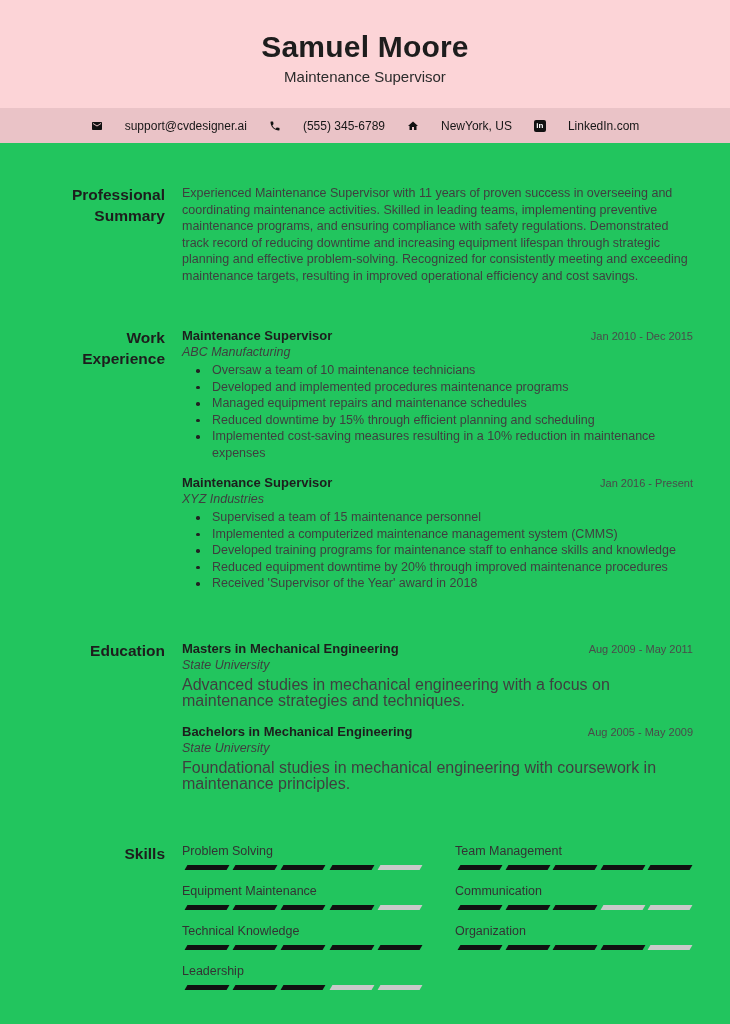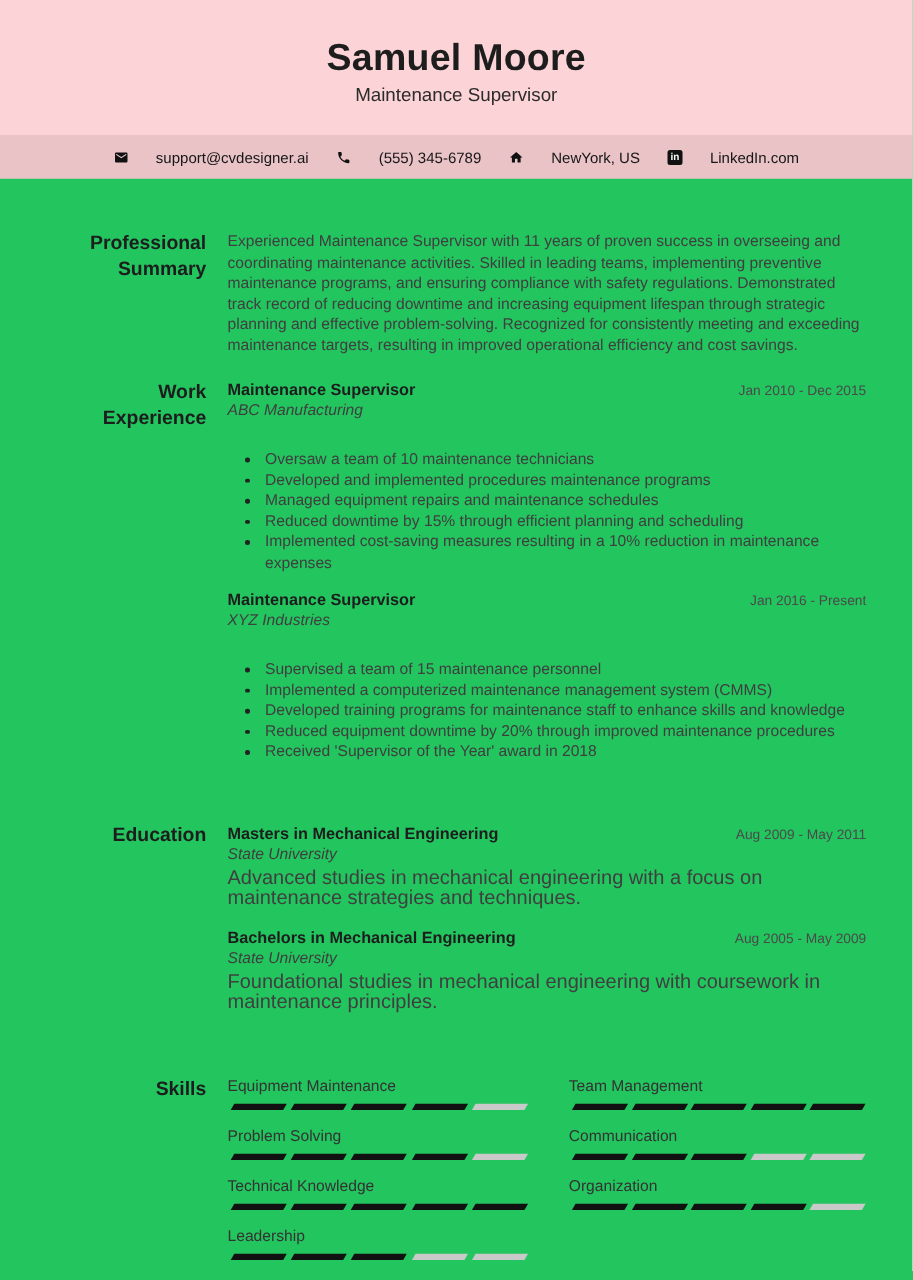--- a/index.html
+++ b/index.html
@@ -31,26 +31,26 @@
   .sec-body{flex:1;min-width:0;}
 
   .summary-text{font-size:12.5px;line-height:16.5px;color:var(--body);}
 
   .entry{margin-bottom:14px;}
   .entry-head{display:flex;justify-content:space-between;align-items:baseline;}
   .entry-title{font-size:13px;font-weight:bold;color:var(--dark);}
   .entry-date{font-size:11px;color:var(--date);white-space:nowrap;}
   .entry-sub{font-size:12.5px;color:var(--body);margin-top:2px;font-style:italic;}
   .entry-desc{font-size:16px;line-height:16.5px;color:var(--body);margin-top:5px;}
-  ul.bullets{list-style:none;margin-top:24px;}
+  ul.bullets{list-style:none;margin-top:3px;}
   ul.bullets li{position:relative;padding-left:30px;font-size:12.5px;line-height:16.5px;color:var(--body);}
   ul.bullets li::before{content:"";position:absolute;left:14px;top:7px;width:3.5px;height:3.5px;border-radius:50%;background:#222;}
 
   .sec-experience{margin-bottom:35px;}
-  .sec-summary{margin-bottom:20px;}
+  .sec-summary{margin-bottom:44px;}
   .sec-education{margin-bottom:37px;}
   .sec-skills{margin-bottom:20px;}
 
   
   .skill-cols{display:flex;}
   .skill-col{width:243px;flex:0 0 243px;}
   .skill-col + .skill-col{margin-left:30px;width:240px;flex:0 0 240px;}
   .skill{margin-bottom:14px;}
   .skill-name{font-size:12.5px;color:#333;}
   .bar{display:flex;gap:6px;margin-top:7px;height:5px;padding:0 4px;}
@@ -175,31 +175,31 @@
 
       </div>
     </section>
 
     <section class="sec sec-skills">
       <div class="sec-label">Skills</div>
       <div class="sec-body">
         <div class="skill-cols">
           <div class="skill-col">
             <div class="skill">
+              <div class="skill-name">Problem Solving</div>
+              <div class="bar">
+                  <span class="seg on"></span>
+                  <span class="seg on"></span>
+                  <span class="seg on"></span>
+                  <span class="seg on"></span>
+                  <span class="seg"></span>
+                </div>
+            </div>
+            <div class="skill">
               <div class="skill-name">Equipment Maintenance</div>
-              <div class="bar">
-                  <span class="seg on"></span>
-                  <span class="seg on"></span>
-                  <span class="seg on"></span>
-                  <span class="seg on"></span>
-                  <span class="seg"></span>
-                </div>
-            </div>
-            <div class="skill">
-              <div class="skill-name">Problem Solving</div>
               <div class="bar">
                   <span class="seg on"></span>
                   <span class="seg on"></span>
                   <span class="seg on"></span>
                   <span class="seg on"></span>
                   <span class="seg"></span>
                 </div>
             </div>
             <div class="skill">
               <div class="skill-name">Technical Knowledge</div>

